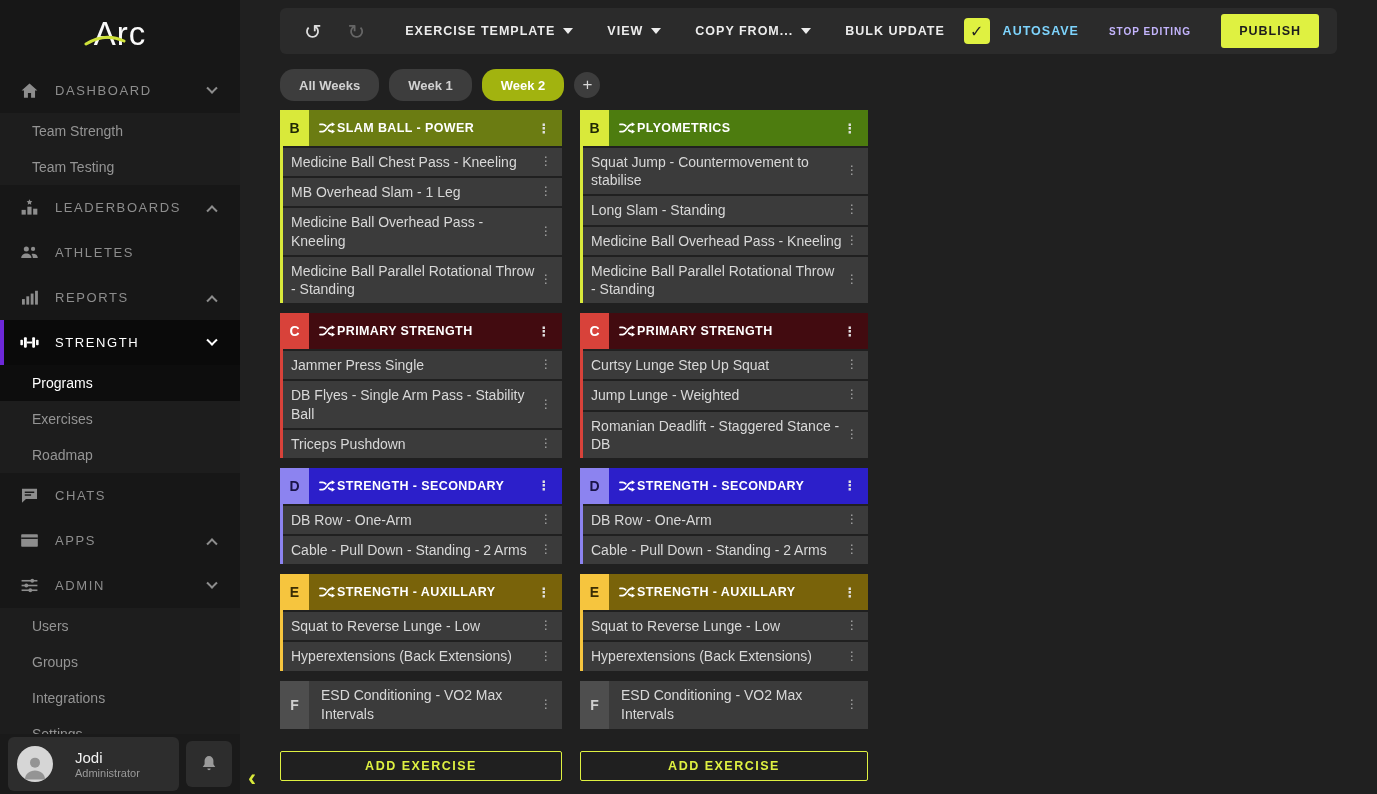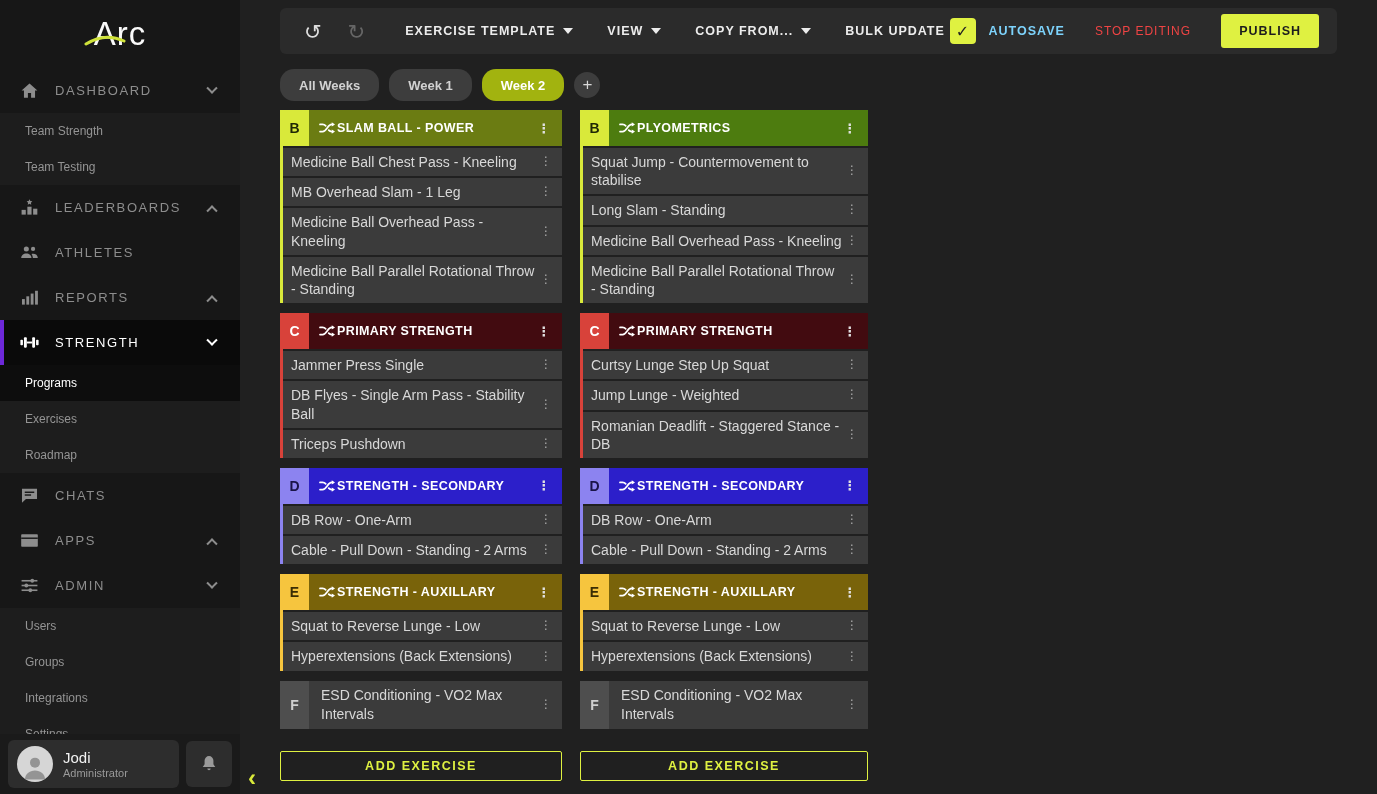--- a/index.html
+++ b/index.html
@@ -16,29 +16,29 @@
               font-size:13px; letter-spacing:1.6px; cursor:pointer; }
   .nav-item .nicon { width:20px; height:20px; margin-right:15px; display:flex; align-items:center; }
   .nav-item svg { width:19px; height:19px; fill:currentColor; }
   .nav-item.active { background:#0a0a0a; border-left:4px solid #6d28d9; padding-left:16px; color:#fff; }
   .chev { width:8px; height:8px; border-right:2px solid currentColor; border-bottom:2px solid currentColor;
           margin-left:auto; margin-right:4px; }
   .chev.down { transform:rotate(45deg) translate(-2px,-2px); }
   .chev.up   { transform:rotate(-135deg) translate(-2px,-2px); }
   .subpanel { background:#1d1d1d; }
   .subpanel.active-panel { background:#1d1d1d; }
-  .sub-item { height:36px; display:flex; align-items:center; padding-left:25px; color:#949494;
-              font-size:12px; cursor:pointer; }
+  .sub-item { height:36px; display:flex; align-items:center; padding-left:32px; color:#949494;
+              font-size:14px; cursor:pointer; }
   .sub-item.active { background:#0d0d0d; color:#fff; }
   .subpanel.active-panel .sub-item.active { background:#0d0d0d; }
 
   .user-bar { position:absolute; left:0; right:0; bottom:0; height:60px; background:#1a1a1a;
               display:flex; align-items:center; padding:0 8px; gap:7px; }
-  .user-card { flex:1; height:48px; background:#2d2d2d; border-radius:6px; display:flex;
-               align-items:center; padding:0 9px; gap:10px; cursor:pointer; }
+  .user-card { flex:1; height:54px; background:#2d2d2d; border-radius:6px; display:flex;
+               align-items:center; padding:0 9px; gap:22px; cursor:pointer; }
   .avatar { width:36px; height:36px; border-radius:50%; background:#d6d6d6; overflow:hidden;
             display:flex; align-items:flex-end; justify-content:center; }
   .avatar svg { width:30px; height:30px; fill:#949494; }
   .user-name { color:#f2f2f2; font-size:15px; }
   .user-role { color:#9a9a9a; font-size:11px; margin-top:1px; }
   .bell-card { width:46px; height:46px; background:#2d2d2d; border-radius:6px; display:flex;
                align-items:center; justify-content:center; cursor:pointer; }
   .bell-card svg { width:20px; height:20px; fill:#9a9a9a; }
   .collapse-btn { position:fixed; left:248px; top:764px; color:#d9e93a; font-size:24px;
                   font-weight:bold; cursor:pointer; z-index:6; }
@@ -53,22 +53,22 @@
   .tb-btn { background:none; border:none; color:#ececec; font-family:inherit; font-size:12.5px;
             font-weight:bold; letter-spacing:1px; display:flex; align-items:center; gap:8px;
             cursor:pointer; margin-left:34px; }
   .caret { width:0; height:0; border-left:5px solid transparent; border-right:5px solid transparent;
            border-top:6px solid #ececec; }
   .tb-spacer { flex:1; }
   .checkbox { width:26px; height:26px; background:#dff141; border-radius:4px; display:flex;
               align-items:center; justify-content:center; color:#222; font-size:16px; font-weight:bold;
               cursor:pointer; }
   .autosave-label { color:#7dd3fc; font-size:12.5px; font-weight:bold; letter-spacing:1px; margin:0 30px 0 13px; }
-  .stop-btn { background:none; border:none; color:#ef4444; font-family:inherit; font-size:12px;
-              font-weight:normal; letter-spacing:1px; cursor:pointer; margin-right:30px; }
+  .stop-btn { background:none; border:none; color:#c4b5fd; font-family:inherit; font-size:10px;
+              font-weight:bold; letter-spacing:1px; cursor:pointer; margin-right:30px; }
   .publish-btn { background:#dff141; border:none; color:#1d1d1d; font-family:inherit; font-size:12.5px;
                  font-weight:bold; letter-spacing:1px; padding:10px 18px; border-radius:3px; cursor:pointer; }
 
   .tabs { margin-top:15px; display:flex; align-items:center; gap:10px; }
   .pill { height:26px; padding:16px 19px; border-radius:14px; background:#3d3d3d; color:#d2d2d2;
           font-size:13px; font-weight:bold; display:flex; align-items:center; cursor:pointer; }
   .pill.active { background:#a2b30f; color:#fff; }
   .add-week { width:26px; height:26px; border-radius:50%; background:#3d3d3d; color:#d8d8d8;
               font-size:17px; display:flex; align-items:center; justify-content:center; cursor:pointer; }
 

